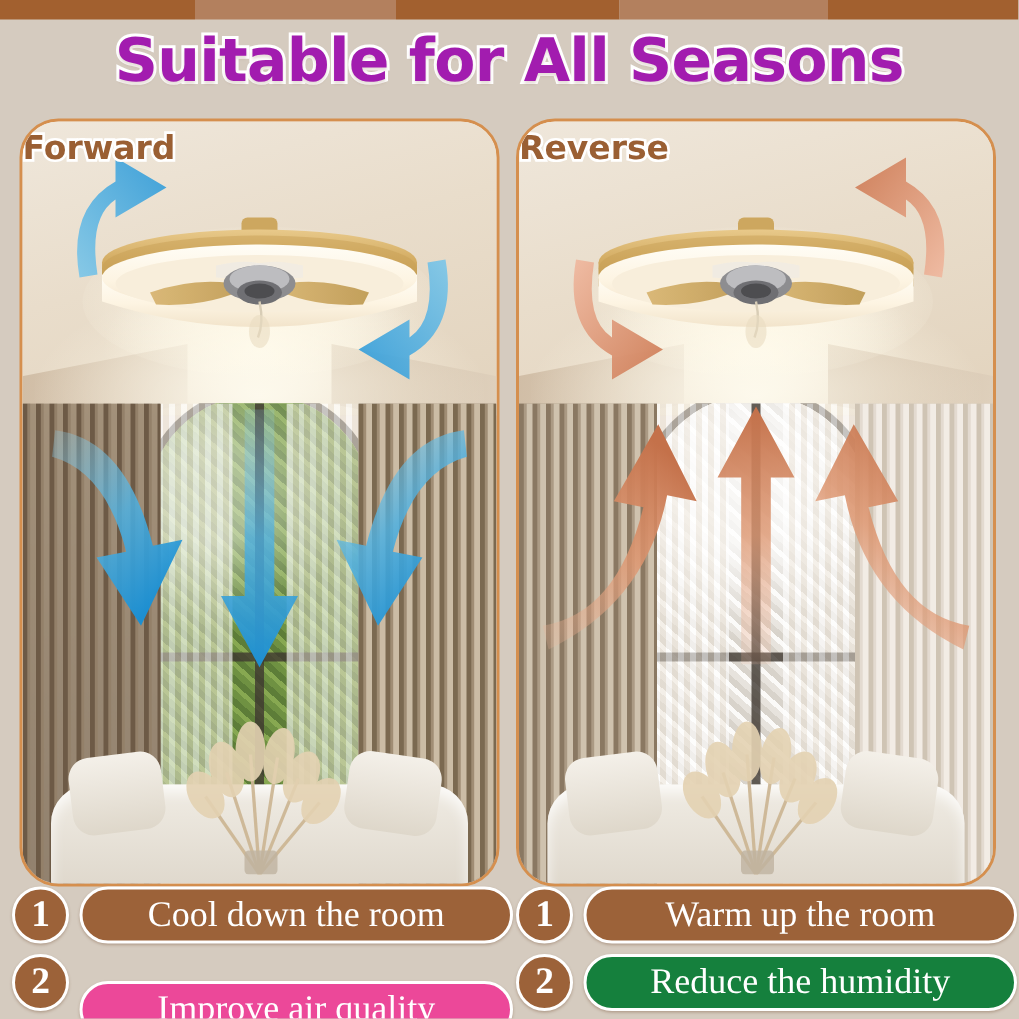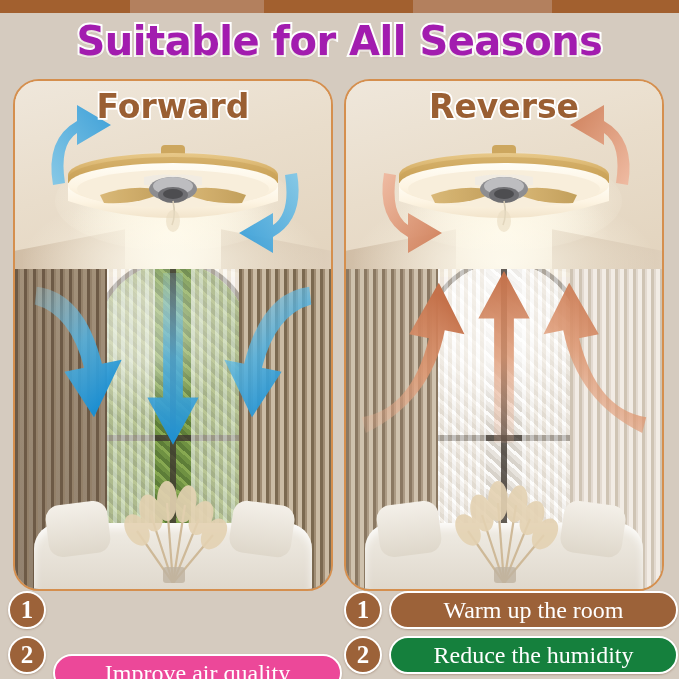--- a/index.html
+++ b/index.html
@@ -214,25 +214,24 @@
   }
 
   
   .room-arrows { position: absolute; inset: 0; }
 
   
   .panel-heading {
     position: absolute;
     top: 6px; left: 0;
     width: 100%;
-    text-align: center;
     z-index: 6;
     font-family: "DejaVu Sans", sans-serif;
     font-weight: bold;
-    font-size: 33px;
+    font-size: 22px;
     color: #9a5f33;
     -webkit-text-stroke: 3.5px #ffffff;
     paint-order: stroke fill;
   }
 
   
   .bullets {
     position: absolute;
     left: 0; top: 590px;
     width: 679px;
@@ -566,20 +565,21 @@
       </div>
     </div>
   </div>
 </div>
 
 <div class="bullets">
 
   <div class="bullet-col left">
     <div class="bullet-row">
       <div class="badge" style="background: rgb(156, 98, 57); color: rgb(255, 255, 255);">1</div>
+      <div class="pill" style="background: rgb(156, 98, 57); color: rgb(255, 255, 255);">Cool down the room</div>
     </div>
     <div class="bullet-row">
       <div class="badge" style="background: rgb(156, 98, 57); color: rgb(255, 255, 255);">2</div>
       <div class="pill" style="background: #ec4899; color: rgb(255, 255, 255); margin-top: 36px;">Improve air quality</div>
     </div>
   </div>
 
   <div class="bullet-col right">
     <div class="bullet-row">
       <div class="badge" style="background: rgb(156, 98, 57); color: rgb(255, 255, 255);">1</div>

